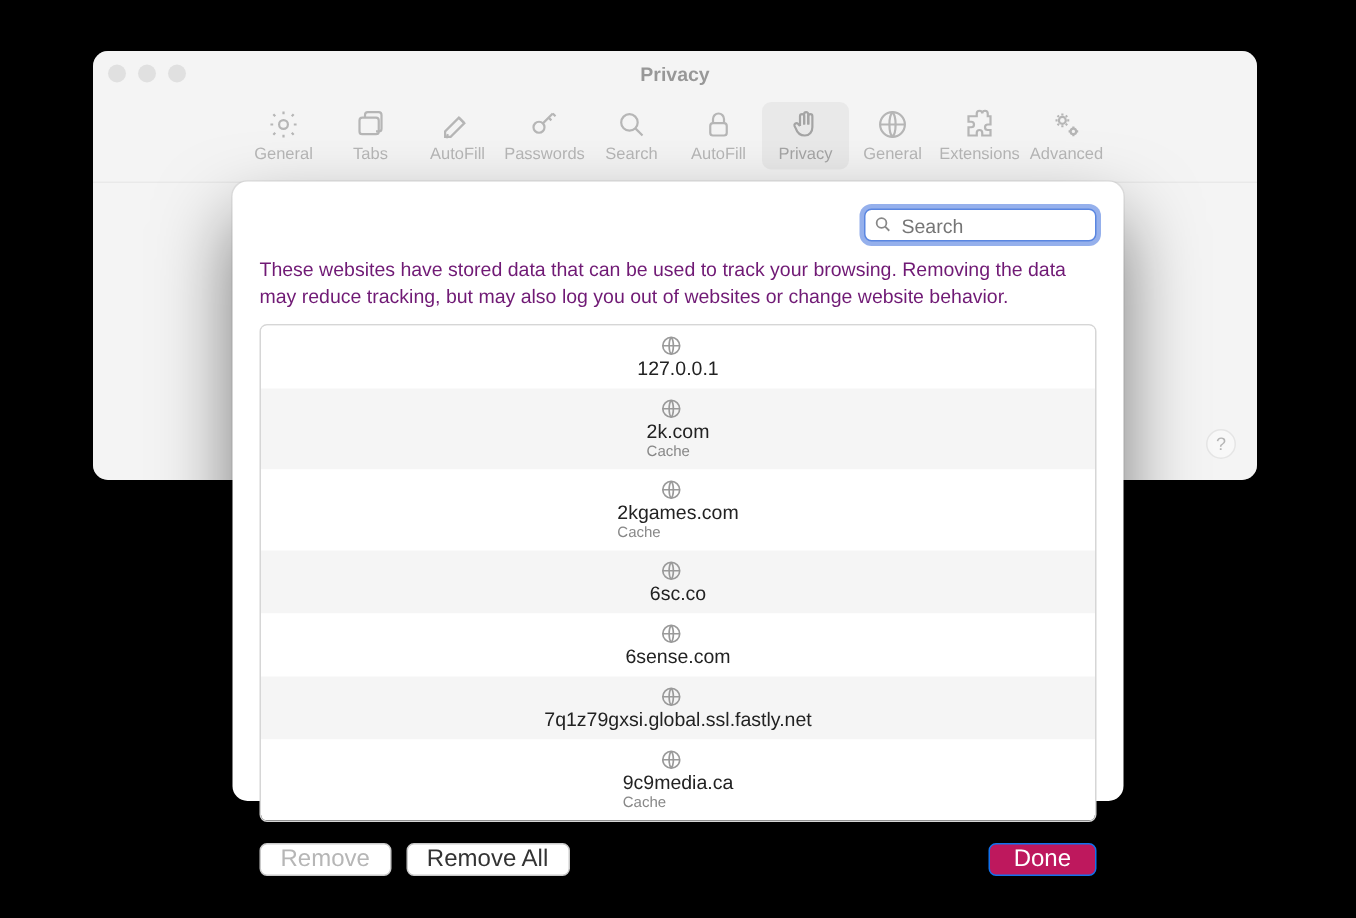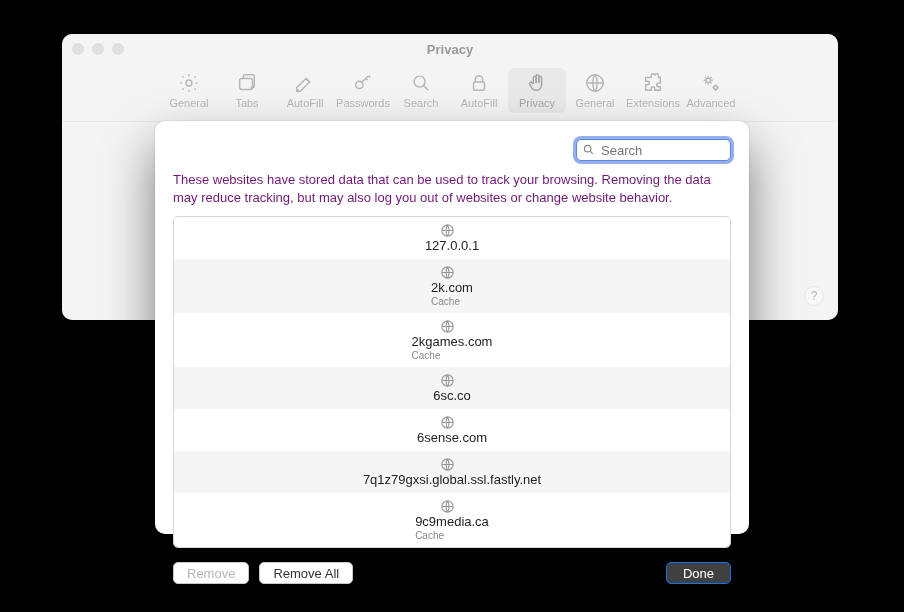--- a/index.html
+++ b/index.html
@@ -171,29 +171,29 @@
     margin-top: auto;
     padding-top: 14px;
     gap: 10px;
   }
   .btn {
     height: 22px;
     padding: 0 13px;
     border-radius: 5px;
     border: 1px solid #c9c9c9;
     background: #fff;
-    font-size: 13px;
+    font-size: 16px;
     color: #333;
     display: inline-flex;
     align-items: center;
     box-shadow: 0 1px 1px rgba(0,0,0,0.04);
   }
   .btn.disabled { color: #b6b6b6; }
   .btn.primary {
-    background: #404040;
+    background: #be185d;
     border-color: #1172ee;
     color: #fff;
     padding: 0 16px;
   }
   .spacer { flex: 1; }
 </style>
 </head>
 <body>
 
 <div class="prefs-window">

